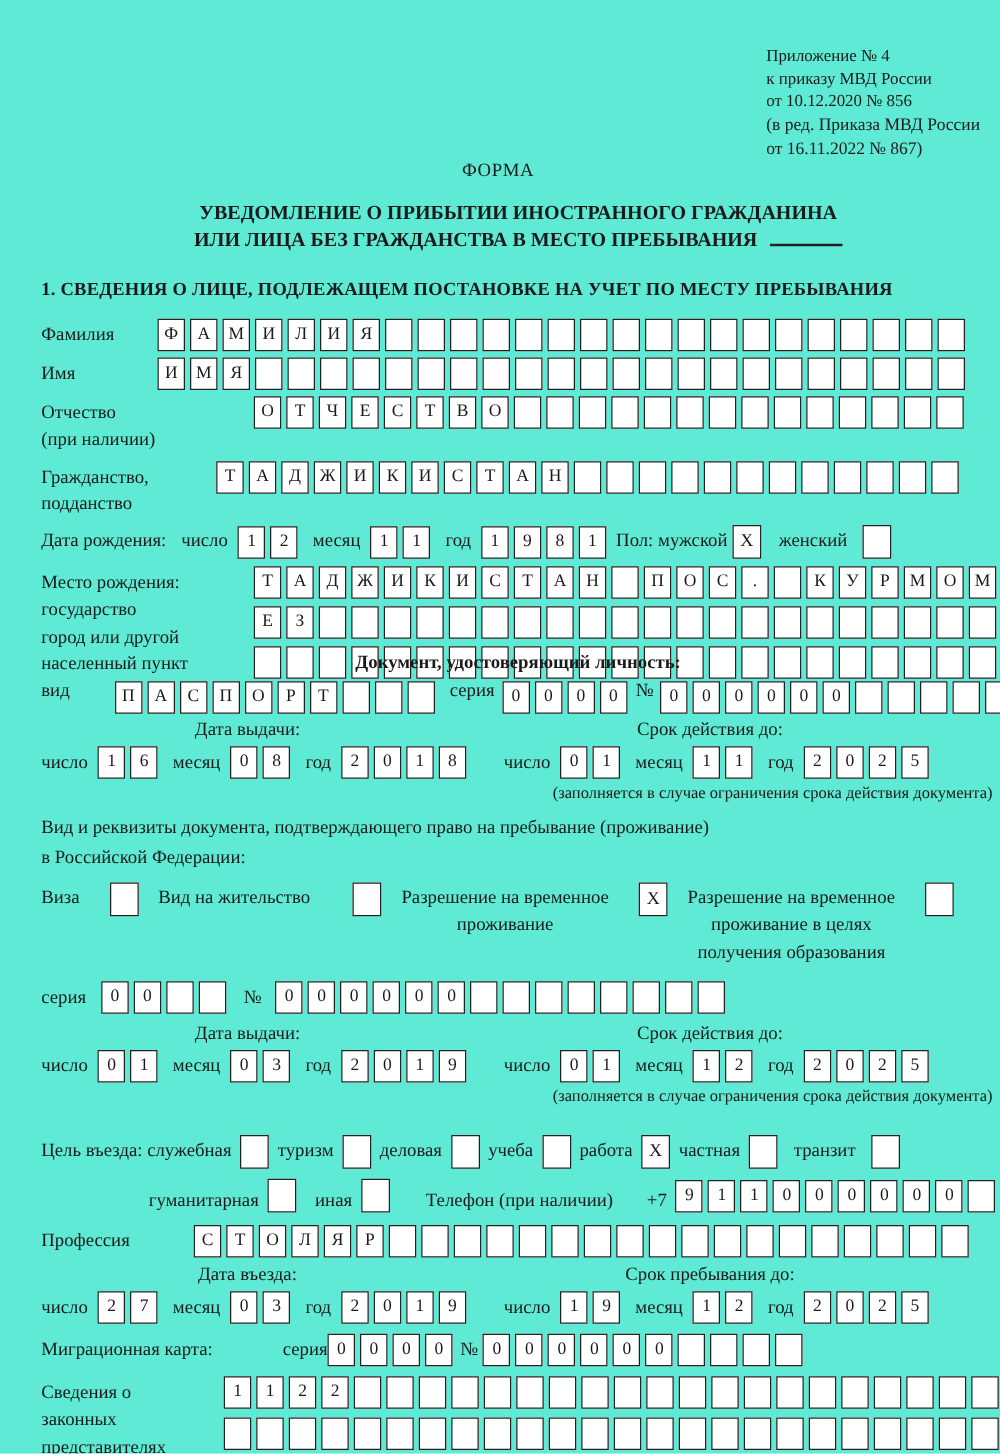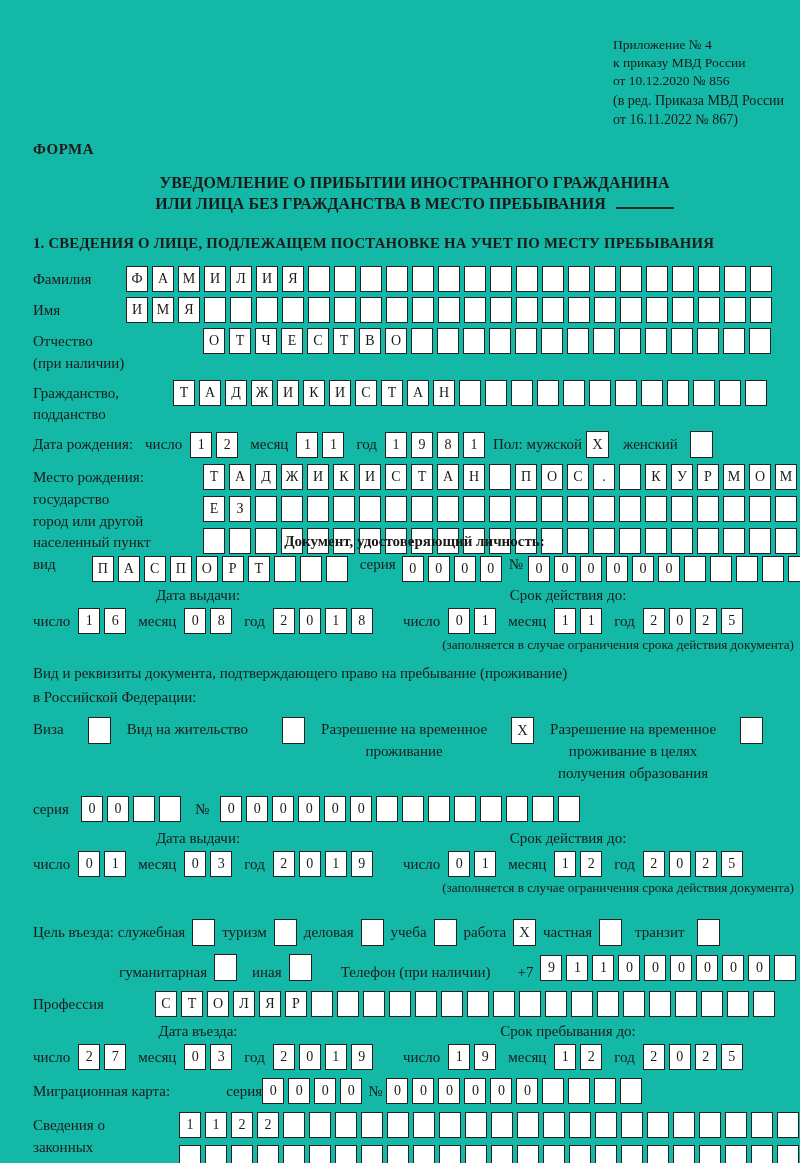--- a/index.html
+++ b/index.html
@@ -1,24 +1,24 @@
 <!DOCTYPE html>
 <html><head>
 <meta charset="utf-8">
 <style>
   html,body{margin:0;padding:0;background:#fff;}
   .page{
     width:800px;height:1163px;box-sizing:border-box;position:relative;
-    background:#14b8a6;color:#1a1a1a;overflow:hidden;
+    background:#5eead4;color:#1a1a1a;overflow:hidden;
     font-family:"Liberation Serif","DejaVu Serif",serif;font-size:15px;
     padding:36px 4px 0 33px;
   }
   .ref{margin-left:580px;line-height:1.32;font-size:13.5px;}
   .ref-amend{margin-left:580px;line-height:1.3;font-size:14px;margin-top:3px;}
-  .forma{text-align:left;padding-right:32px;font-weight:bold;margin-top:12px;letter-spacing:.5px;}
+  .forma{text-align:center;padding-right:32px;font-weight:normal;letter-spacing:.5px;}
   .title{text-align:center;font-weight:bold;font-size:16px;line-height:1.35;margin-top:14px;}
   .blank-line{display:inline-block;width:58px;border-bottom:2px solid #222;height:14px;margin-left:10px;}
   .sec1{font-weight:bold;font-size:14.8px;margin-top:20px;margin-bottom:14px;letter-spacing:.2px;}
   .row{display:flex;align-items:flex-start;margin-bottom:5px;}
   .lbl{flex-shrink:0;line-height:1.45;padding-top:3px;}
   .cells{display:flex;gap:4px;flex-wrap:nowrap;}
   .cellcol{display:flex;flex-direction:column;gap:6px;}
   .cell{box-sizing:border-box;width:22px;height:26px;border:1.7px solid #222;
     display:flex;align-items:center;justify-content:center;font-size:14px;flex-shrink:0;background:#fff;}
   .checkbox{box-sizing:border-box;width:23px;height:27px;border:1.7px solid #222;

